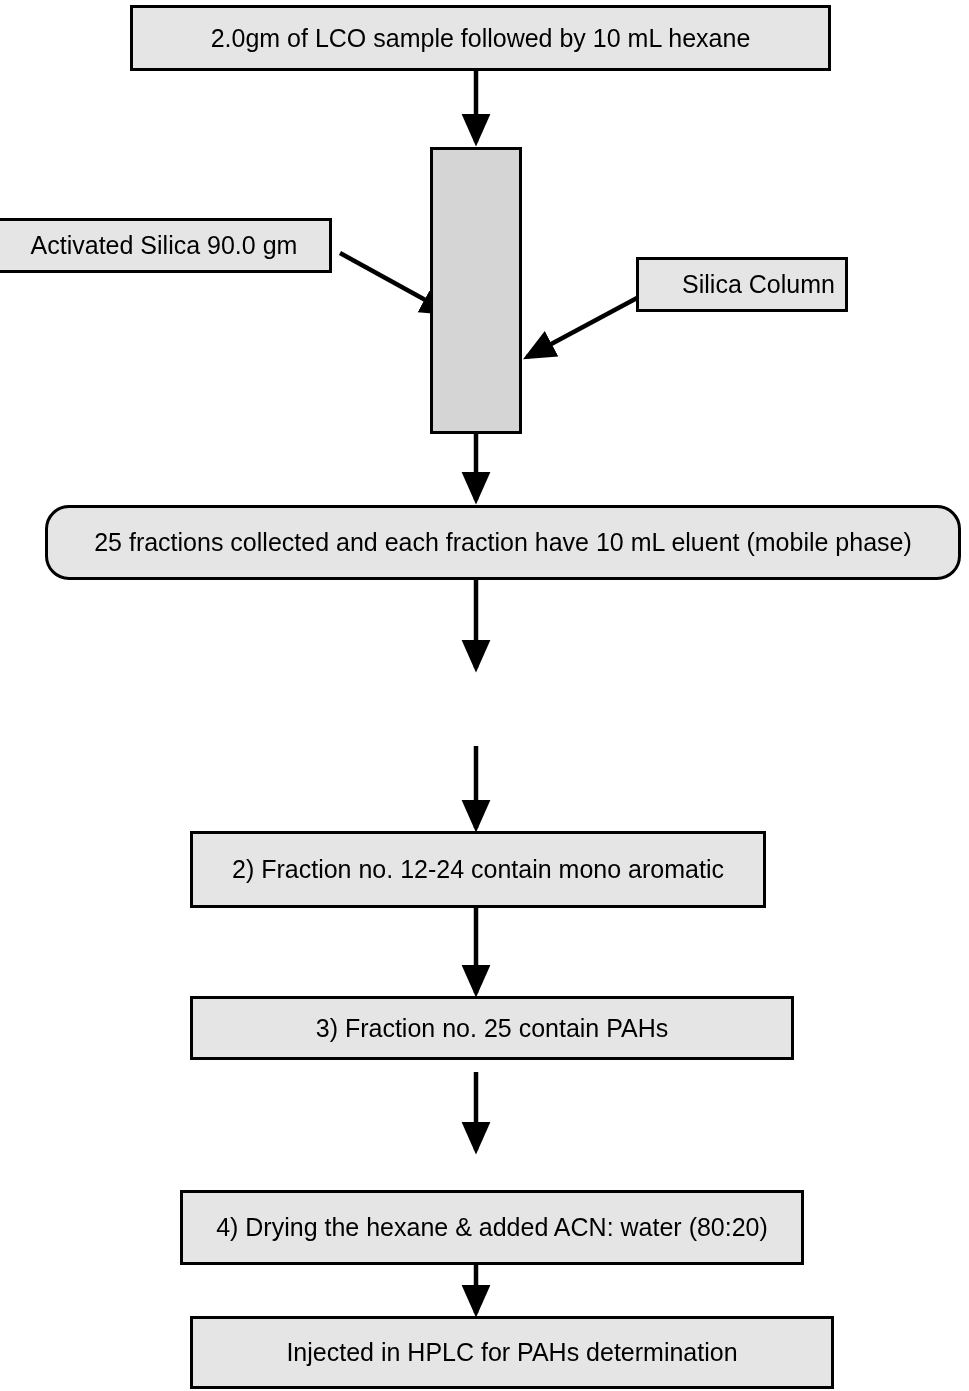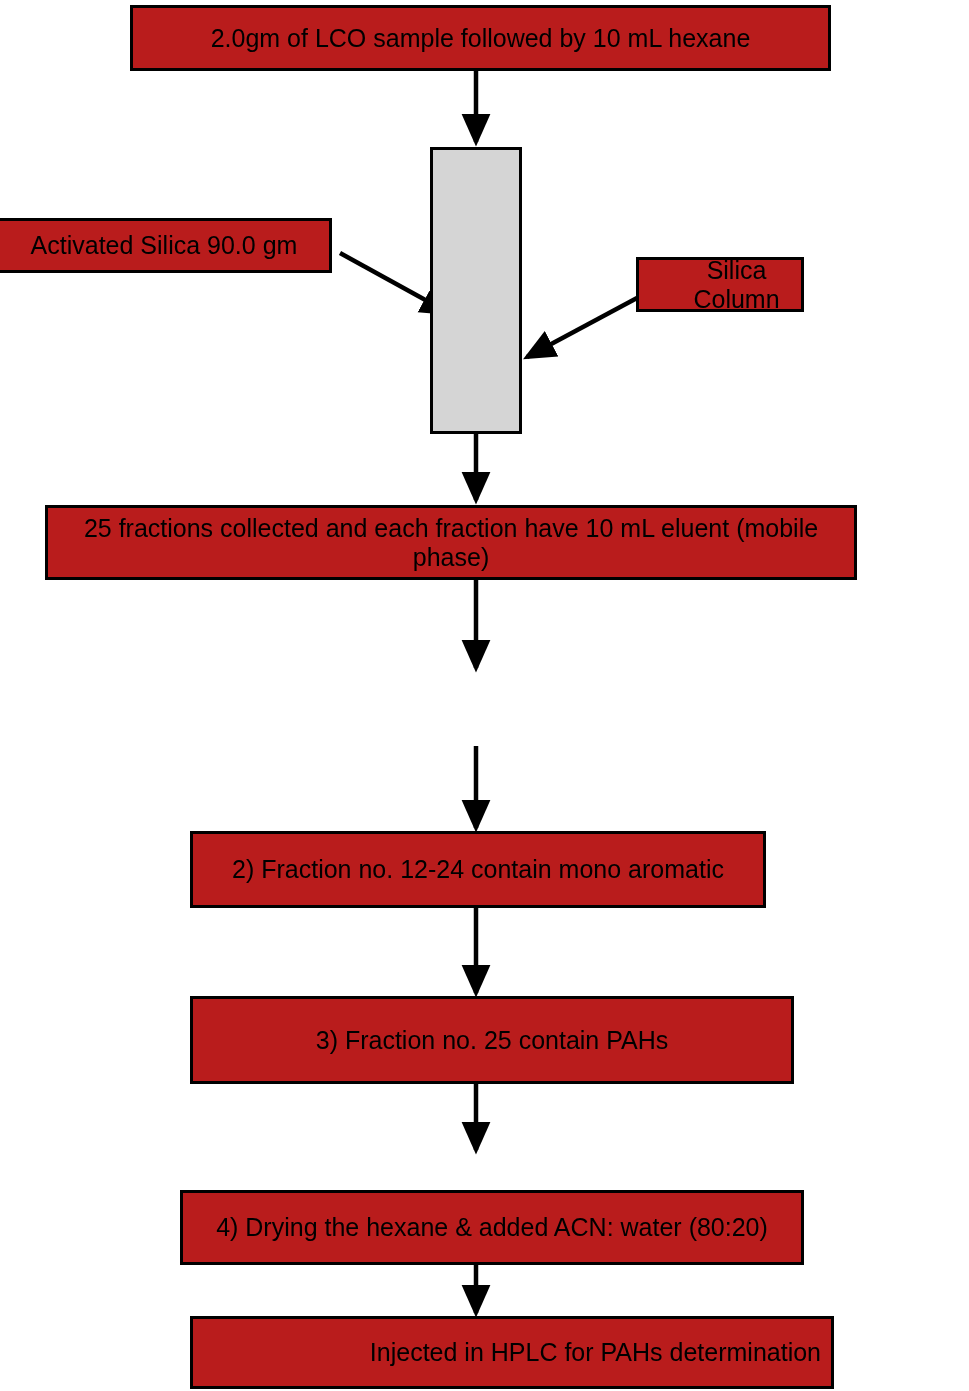--- a/index.html
+++ b/index.html
@@ -14,21 +14,21 @@
     position: relative;
     width: 969px;
     height: 1391px;
     background: #ffffff;
     overflow: hidden;
   }
   .node {
     position: absolute;
     box-sizing: border-box;
     border: 3px solid #000000;
-    background: #b91c1c;
+    background: #e5e5e5;
     display: flex;
     align-items: center;
     justify-content: center;
     text-align: center;
     color: #000000;
     line-height: 1.15;
     padding: 0 10px;
   }
   .node .label {
     display: block;
@@ -87,38 +87,38 @@
   <div class="node fs-main" style="left:130px; top:5px; width:701px; height:66px;">
     <span class="label">2.0gm of LCO sample followed by 10 mL hexane</span>
   </div>
 
   <div class="column-vessel" style="left:430px; top:147px; width:92px; height:287px;"></div>
 
   <div class="node fs-side" style="left:-4px; top:218px; width:336px; height:55px;">
     <span class="label">Activated Silica 90.0 gm</span>
   </div>
 
-  <div class="node fs-side" style="left:636px; top:257px; width:168px; height:55px;padding-left:43px;">
+  <div class="node fs-side" style="left:636px; top:257px; width:212px; height:55px;padding-left:43px;">
     <span class="label">Silica Column</span>
   </div>
 
-  <div class="node fs-wide" style="left:45px; top:505px; width:812px; height:75px;">
+  <div class="node fs-wide" style="left:45px; top:505px; width:916px; height:75px;border-radius:24px;">
     <span class="label">25 fractions collected and each fraction have 10 mL eluent (mobile phase)</span>
   </div>
 
 
   <div class="node fs-main" style="left:190px; top:831px; width:576px; height:77px;">
     <span class="label">2) Fraction no. 12-24 contain mono aromatic</span>
   </div>
 
-  <div class="node fs-main" style="left:190px; top:996px; width:604px; height:88px;">
+  <div class="node fs-main" style="left:190px; top:996px; width:604px; height:64px;">
     <span class="label">3) Fraction no. 25 contain PAHs</span>
   </div>
 
   <div class="node fs-main" style="left:180px; top:1153px; width:624px; height:75px;margin-top:37px;">
     <span class="label">4) Drying the hexane &amp; added ACN: water (80:20)</span>
   </div>
 
-  <div class="node fs-main" style="left:190px; top:1316px; width:644px; height:73px;text-align:right;">
+  <div class="node fs-main" style="left:190px; top:1316px; width:644px; height:73px;">
     <span class="label">Injected in HPLC for PAHs determination</span>
   </div>
 
 </div>
 
 </body></html>

